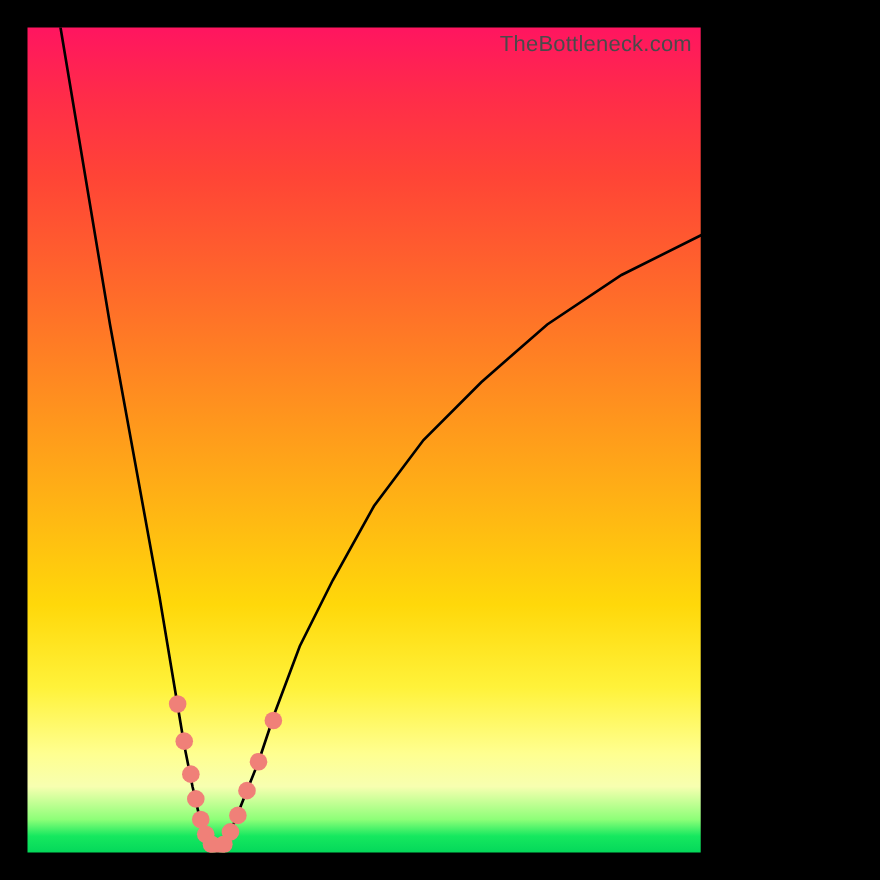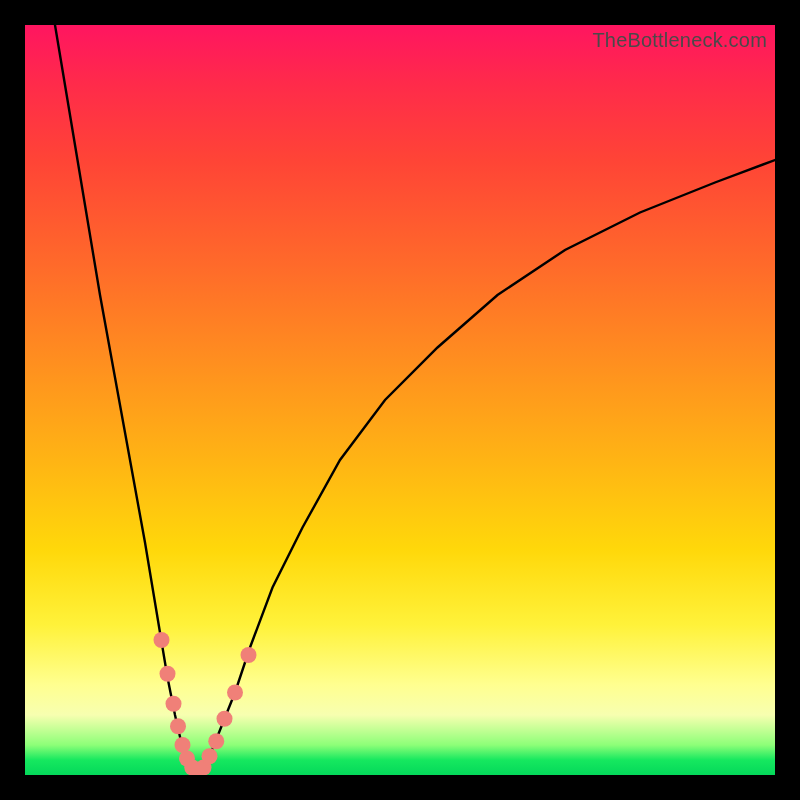--- a/index.html
+++ b/index.html
@@ -13,21 +13,21 @@
   .frame {
     width: 800px;
     height: 800px;
     background: #000;
     position: relative;
   }
   .plot-area {
     position: absolute;
     left: 25px;
     top: 25px;
-    width: 750px;
+    width: 612px;
     height: 750px;
     
     background: linear-gradient(
       to bottom,
       #ff1560 0%,
       #ff2b4a 8%,
       #ff4436 18%,
       #ff6a2a 32%,
       #ff8f1f 45%,
       #ffb414 58%,

